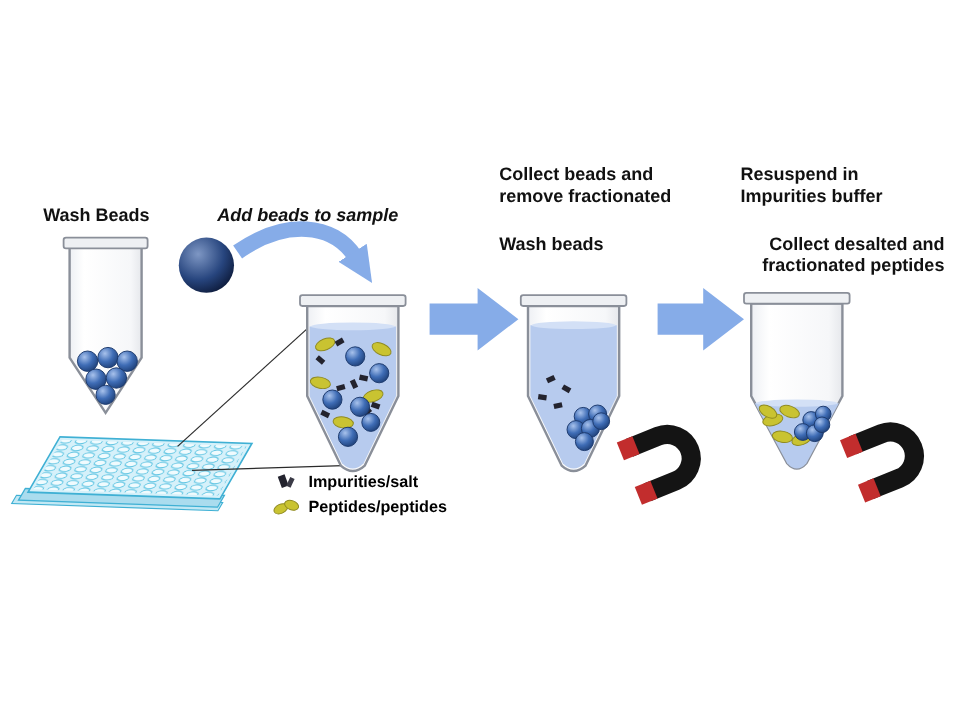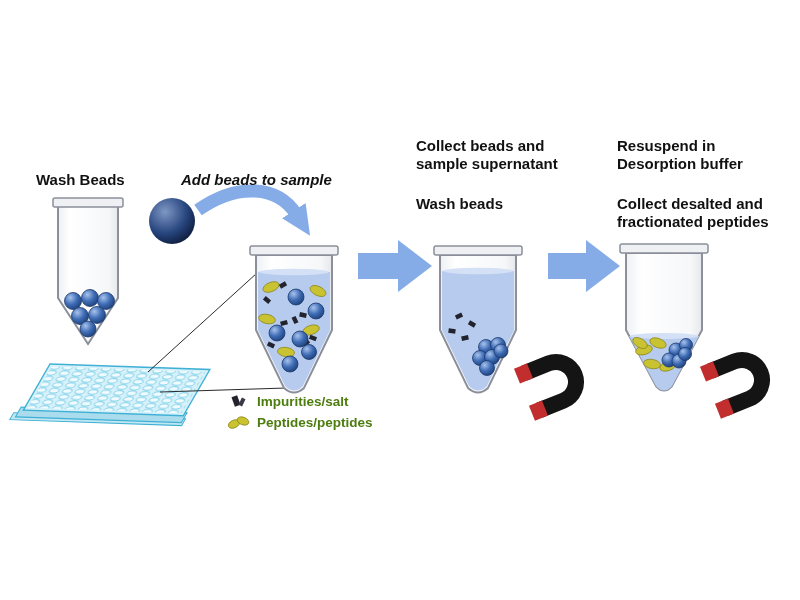--- a/index.html
+++ b/index.html
@@ -5,24 +5,24 @@
   * { margin:0; padding:0; box-sizing:border-box; }
   html,body { width:800px; height:600px; background:#ffffff; font-family:"Liberation Sans", sans-serif; }
   .canvas { position:relative; width:800px; height:600px; background:#ffffff; overflow:hidden; }
   .art { position:absolute; left:0; top:0; }
   .lbl { position:absolute; font-weight:bold; color:#111111; font-size:15px; line-height:1.22; }
   .lbl-step1 { left:36px;  top:171px; width:120px; }
   .lbl-step2 { left:181px; top:171px; width:230px; white-space:nowrap;font-style:italic; }
   .lbl-step3a { left:416px; top:137px; width:160px; }
   .lbl-step3b { left:416px; top:195px; width:160px; }
   .lbl-step4a { left:617px; top:137px; width:145px; }
-  .lbl-step4b { left:617px; top:195px; width:170px; }
+  .lbl-step4b { left:617px; top:195px; width:170px;text-align:right; }
   .legend { position:absolute; left:226px; top:392px; }
   .legend-row { display:flex; align-items:center; gap:7px; margin-bottom:3px; }
-  .legend-label { font-weight:bold; font-size:13.5px; color:#4d7c0f; }
+  .legend-label { font-weight:bold; font-size:13.5px; color:#000000; }
   
   .tube-body { fill:url(#tubeGrad); stroke:#8a8f99; stroke-width:2; }
   .tube-lip  { fill:#eef0f3; stroke:#8a8f99; stroke-width:1.5; }
   .liquid    { fill:#b7cbee; }
   .surface   { fill:#d3e0f6; }
   .bead      { fill:url(#beadGrad); stroke:#1c3a6d; stroke-width:0.8; }
   .peptide   { fill:#c9c331; stroke:#8f8a20; stroke-width:0.8; }
   .impurity  { fill:#23232e; }
   .arrow     { fill:#86ace8; }
   .magnet-body { fill:none; stroke:#141414; stroke-width:16; }
@@ -176,23 +176,23 @@
 
     <g transform="translate(742,380) rotate(-22)">
       <path class="magnet-body" d="M-26,-20 L0,-20 A20,20 0 1 1 0,20 L-26,20"></path>
       <rect class="magnet-tip" x="-34" y="-28" width="14" height="16"></rect>
       <rect class="magnet-tip" x="-34" y="12" width="14" height="16" fill="#c22d2d"></rect>
     </g>
   </svg>
 
   <div class="lbl lbl-step1">Wash Beads</div>
   <div class="lbl lbl-step2">Add beads to sample</div>
-  <div class="lbl lbl-step3a">Collect beads and sample supernatant</div>
+  <div class="lbl lbl-step3a">Collect beads and remove fractionated</div>
   <div class="lbl lbl-step3b">Wash beads</div>
-  <div class="lbl lbl-step4a">Resuspend in Desorption buffer</div>
+  <div class="lbl lbl-step4a">Resuspend in Impurities buffer</div>
   <div class="lbl lbl-step4b">Collect desalted and fractionated peptides</div>
 
   <div class="legend">
     <div class="legend-row">
       <svg width="24" height="18">
         <rect x="-3" y="-5" width="6" height="10" fill="#23232e" transform="translate(10,9) rotate(-20)"></rect>
         <rect x="-2" y="-4" width="4" height="8" fill="#3a3a46" transform="translate(16,10) rotate(25)"></rect>
       </svg>
       <span class="legend-label">Impurities/salt</span>
     </div>

